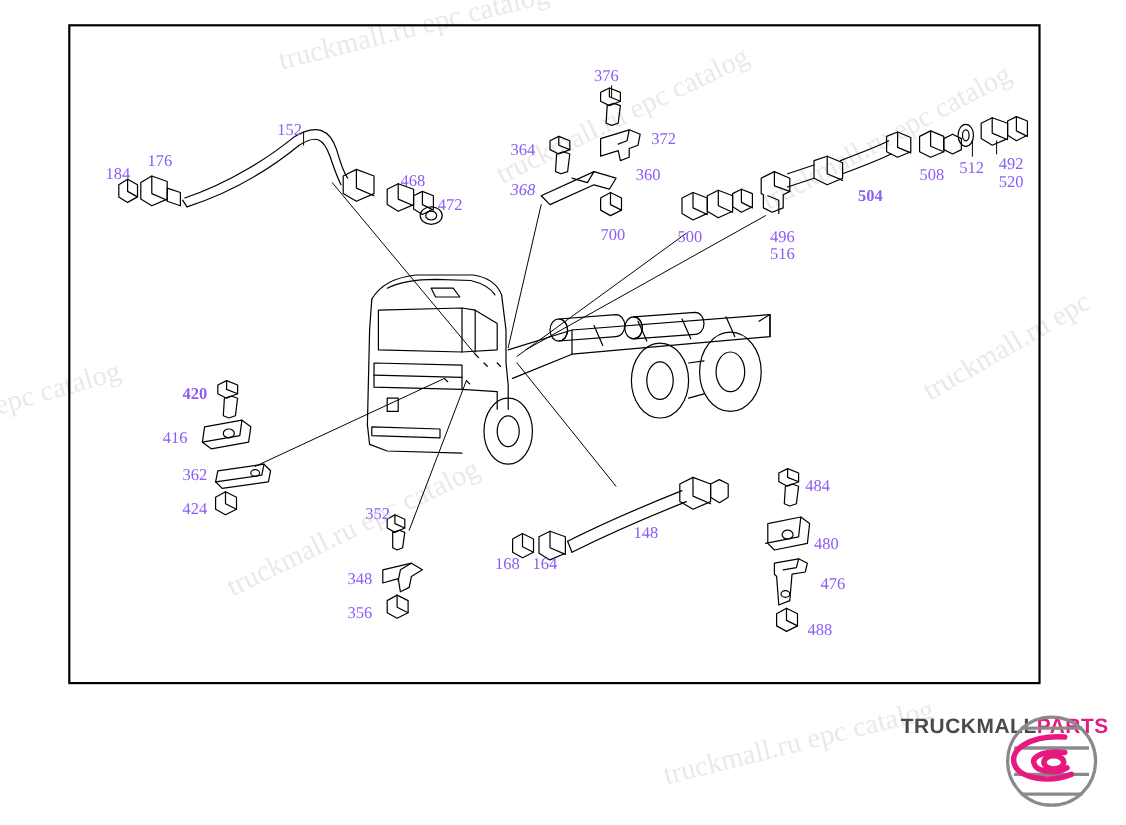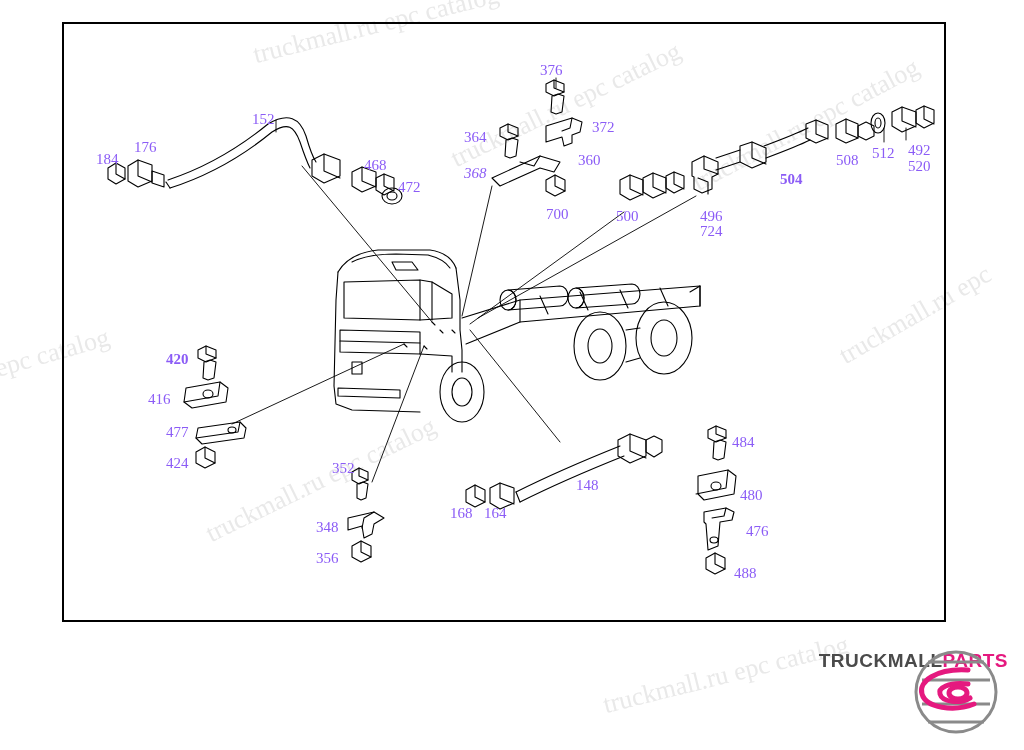--- a/index.html
+++ b/index.html
@@ -276,29 +276,29 @@
       <div class="lbl" style="left: 364px; top: 158px;">468</div>
       <div class="lbl" style="left: 398px; top: 180px;">472</div>
       <div class="lbl" style="left: 540px; top: 63px;">376</div>
       <div class="lbl" style="left: 464px; top: 130px;">364</div>
       <div class="lbl" style="left: 592px; top: 120px;">372</div>
       <div class="lbl" style="left: 464px; top: 166px; font-style: italic;">368</div>
       <div class="lbl" style="left: 578px; top: 153px;">360</div>
       <div class="lbl" style="left: 546px; top: 207px;">700</div>
       <div class="lbl" style="left: 616px; top: 209px;">500</div>
       <div class="lbl" style="left: 700px; top: 209px;">496</div>
-      <div class="lbl" style="left: 700px; top: 224px;">724</div>
+      <div class="lbl" style="left: 700px; top: 224px;">516</div>
       <div class="lbl" style="left: 780px; top: 172px; font-weight: bold;">504</div>
       <div class="lbl" style="left: 836px; top: 153px;">508</div>
       <div class="lbl" style="left: 872px; top: 146px;">512</div>
       <div class="lbl" style="left: 908px; top: 143px;">492</div>
       <div class="lbl" style="left: 908px; top: 159px;">520</div>
       <div class="lbl" style="left: 166px; top: 352px; font-weight: bold;">420</div>
       <div class="lbl" style="left: 148px; top: 392px;">416</div>
-      <div class="lbl" style="left: 166px; top: 425px;">477</div>
+      <div class="lbl" style="left: 166px; top: 425px;">362</div>
       <div class="lbl" style="left: 166px; top: 456px;">424</div>
       <div class="lbl" style="left: 332px; top: 461px;">352</div>
       <div class="lbl" style="left: 316px; top: 520px;">348</div>
       <div class="lbl" style="left: 316px; top: 551px;">356</div>
       <div class="lbl" style="left: 450px; top: 506px;">168</div>
       <div class="lbl" style="left: 484px; top: 506px;">164</div>
       <div class="lbl" style="left: 576px; top: 478px;">148</div>
       <div class="lbl" style="left: 732px; top: 435px;">484</div>
       <div class="lbl" style="left: 740px; top: 488px;">480</div>
       <div class="lbl" style="left: 746px; top: 524px;">476</div>

